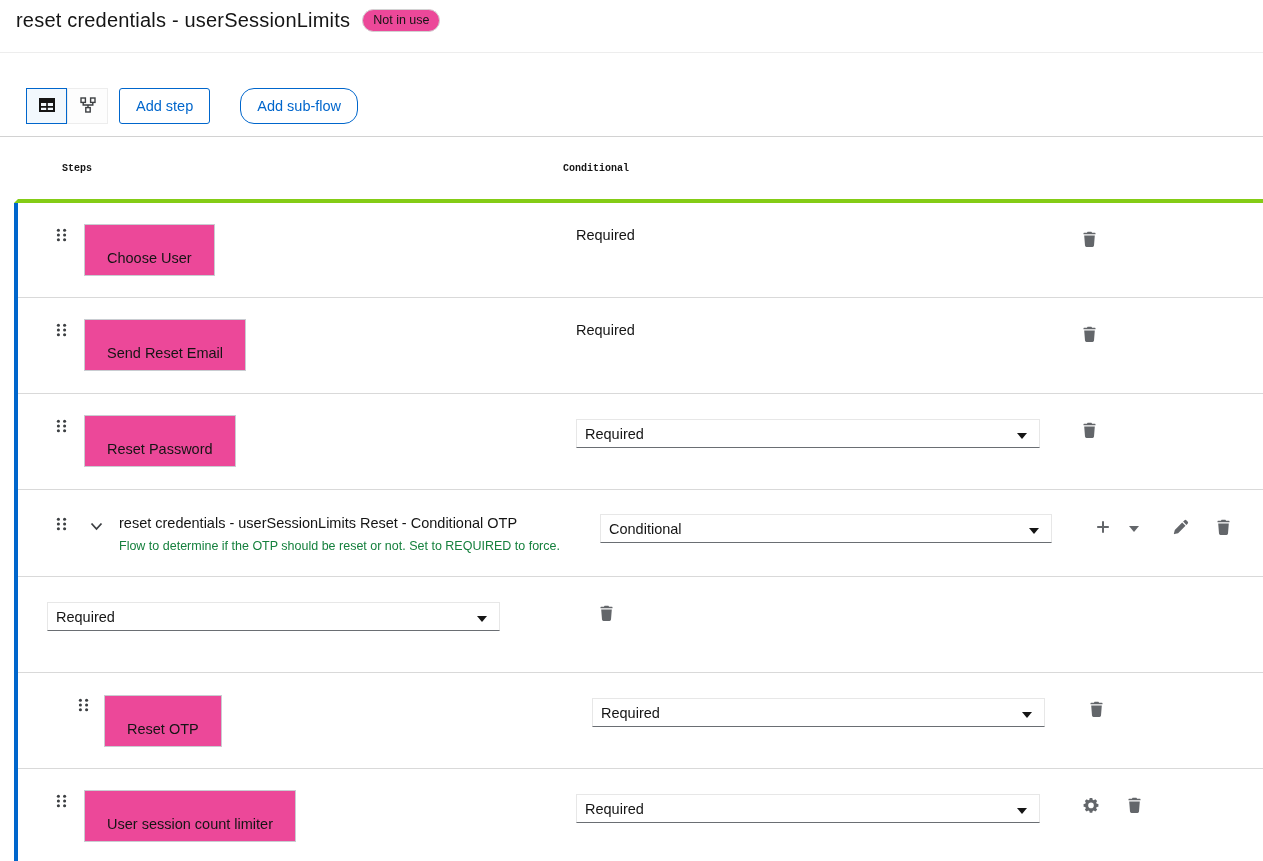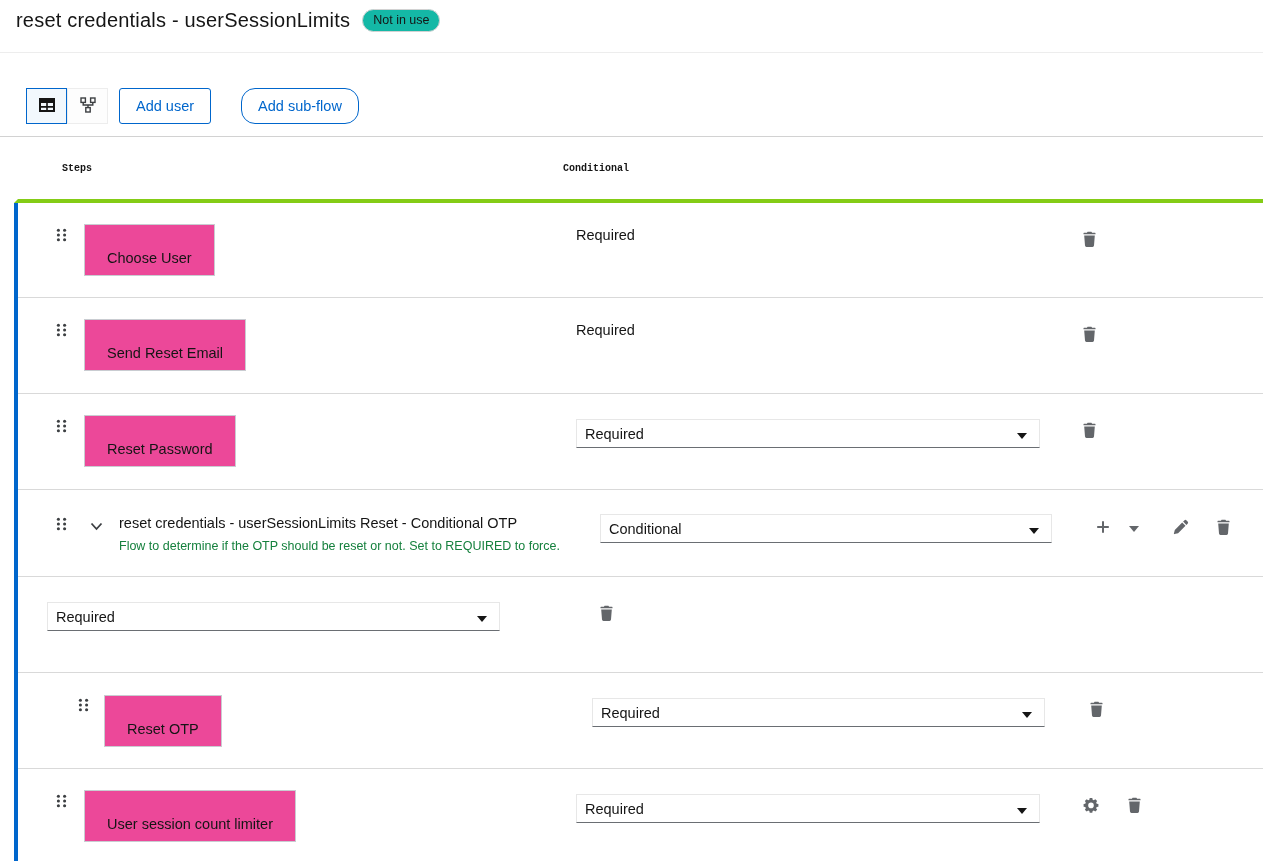--- a/index.html
+++ b/index.html
@@ -6,21 +6,21 @@
   html,body { margin:0; padding:0; }
   body {
     width:1263px; height:861px; overflow:hidden; background:#ffffff;
     font-family:"Liberation Sans", sans-serif; color:#151515; position:relative;
   }
 
   
   .page-header { height:53px; border-bottom:1px solid #ededed; display:flex; align-items:center; padding:0 15px 12px 16px; }
   .page-title { font-size:20px; font-weight:400; letter-spacing:0.2px; }
   .status-badge {
-    margin-left:12px; font-size:12.5px; color:#151515; background:#14b8a6;
+    margin-left:12px; font-size:12.5px; color:#151515; background:#ec4899;
     border:1px solid #d2d2d2; border-radius:30px; padding:3px 10px 4px; line-height:14px; white-space:nowrap;
   }
 
   
   .toolbar { display:flex; align-items:center; padding:35px 0 12px 26px; border-bottom:1px solid #d2d2d2; }
   .toggle-group { display:flex; }
   .toggle-btn {
     width:41px; height:36px; display:flex; align-items:center; justify-content:center;
     background:#fdfdfd; border:1px solid #ededed; cursor:pointer; padding:0;
   }
@@ -107,21 +107,21 @@
             <g fill="none" stroke="#3c3f42" stroke-width="1.4">
           <rect x="1" y="1" width="4.4" height="4.4"></rect>
               <rect x="10.6" y="1" width="4.4" height="4.4"></rect>
           <rect x="5.8" y="10.6" width="4.4" height="4.4"></rect>
           <path d="M3.2 5.4V8h9.6V5.4M8 8v2.6"></path>
             </g>
           </svg>
       </span>
     </button>
   </div>
-  <button class="btn-secondary btn-add-step">Add user</button>
+  <button class="btn-secondary btn-add-step">Add step</button>
   <button class="btn-secondary btn-add-subflow">Add sub-flow</button>
 </div>
 
 <div class="flow-table">
   <div class="thead">
     <div class="th-steps">Steps</div>
     <div class="th-req">Conditional</div>
     <div></div>
   </div>
   <div class="tbody">

